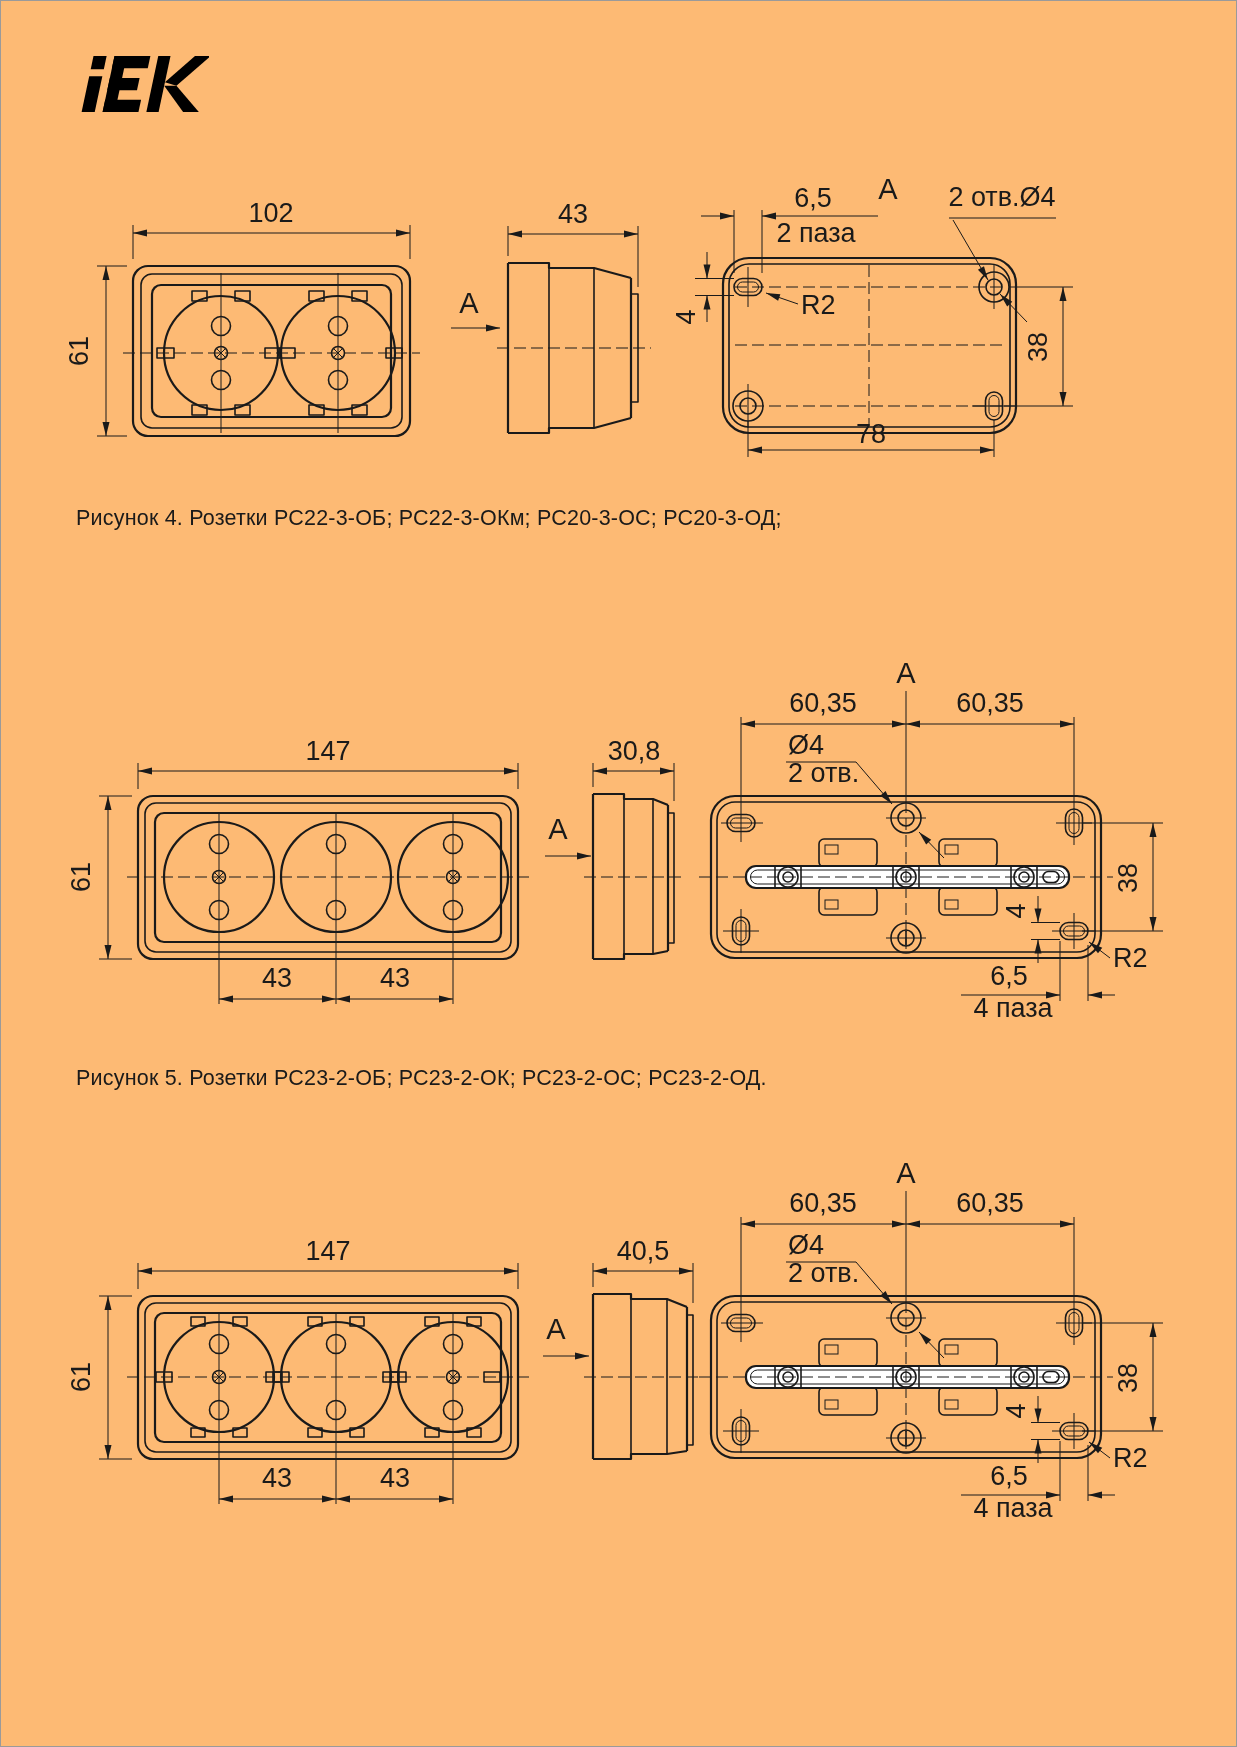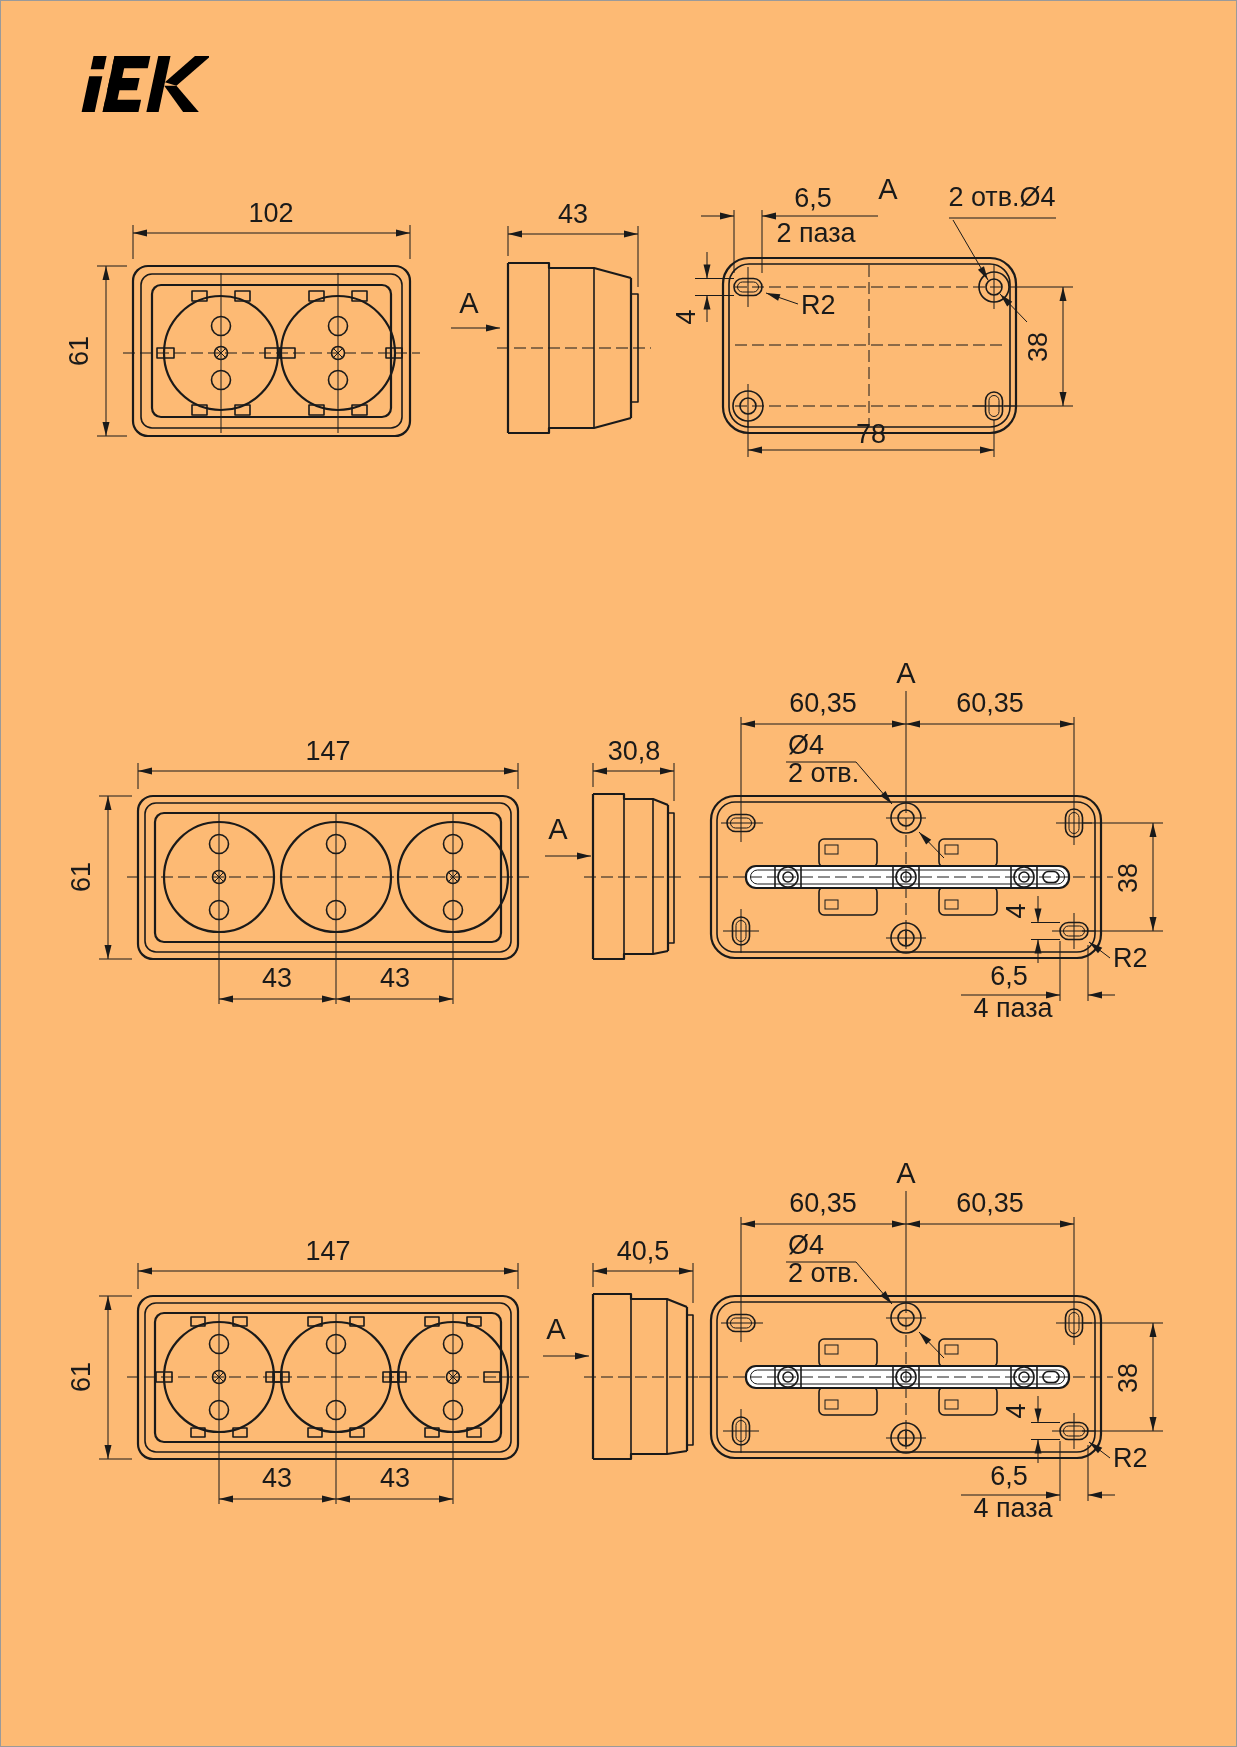--- a/index.html
+++ b/index.html
@@ -182,21 +182,21 @@
       <g>
         <line class="thin" x1="747" y1="420" x2="747" y2="456"></line>
         <line class="thin" x1="993" y1="419" x2="993" y2="456"></line>
         <line class="thin" x1="747" y1="449" x2="993" y2="449" marker-start="url(#ar4)" marker-end="url(#ar4)"></line>
         <text class="dim" x="870" y="442" text-anchor="middle">78</text>
       </g>
     </g>
   </svg>
 
   <p class="caption" id="cap4">
-    <br>
+    <span>Рисунок 4. Розетки РС22-3-ОБ; РС22-3-ОКм; РС20-3-ОС; РС20-3-ОД;</span><br>
   </p>
 
   <svg id="fig5" class="fig" viewBox="0 595 1237 450">
     <defs>
       <marker id="ar5" markerUnits="userSpaceOnUse" markerWidth="15" markerHeight="8" refX="14.5" refY="4" orient="auto-start-reverse">
         <path d="M0.5,0.5 L14.5,4 L0.5,7.5 Z" fill="#1a1a1a"></path>
       </marker>
     </defs>
 
     <g>
@@ -369,20 +369,23 @@
         <line class="thin" x1="1059" y1="940" x2="1059" y2="1000"></line>
         <line class="thin" x1="1087" y1="944" x2="1087" y2="1000"></line>
         <line class="thin" x1="960" y1="994" x2="1059" y2="994" marker-end="url(#ar5)"></line>
         <line class="thin" x1="1087" y1="994" x2="1114" y2="994" marker-start="url(#ar5)"></line>
         <text class="dim" x="1008" y="984" text-anchor="middle">6,5</text>
         <text class="dim" x="1012" y="1016" text-anchor="middle">4 паза</text>
       </g>
     </g>
   </svg>
 
+  <p class="caption" id="cap5">
+    <span>Рисунок 5. Розетки РС23-2-ОБ; РС23-2-ОК; РС23-2-ОС; РС23-2-ОД.</span>
+  </p>
 
   <svg id="fig6" class="fig" viewBox="0 1090 1237 455">
     <defs>
       <marker id="ar6" markerUnits="userSpaceOnUse" markerWidth="15" markerHeight="8" refX="14.5" refY="4" orient="auto-start-reverse">
         <path d="M0.5,0.5 L14.5,4 L0.5,7.5 Z" fill="#1a1a1a"></path>
       </marker>
     </defs>
     <g transform="translate(0,500)">
 
       <g>

